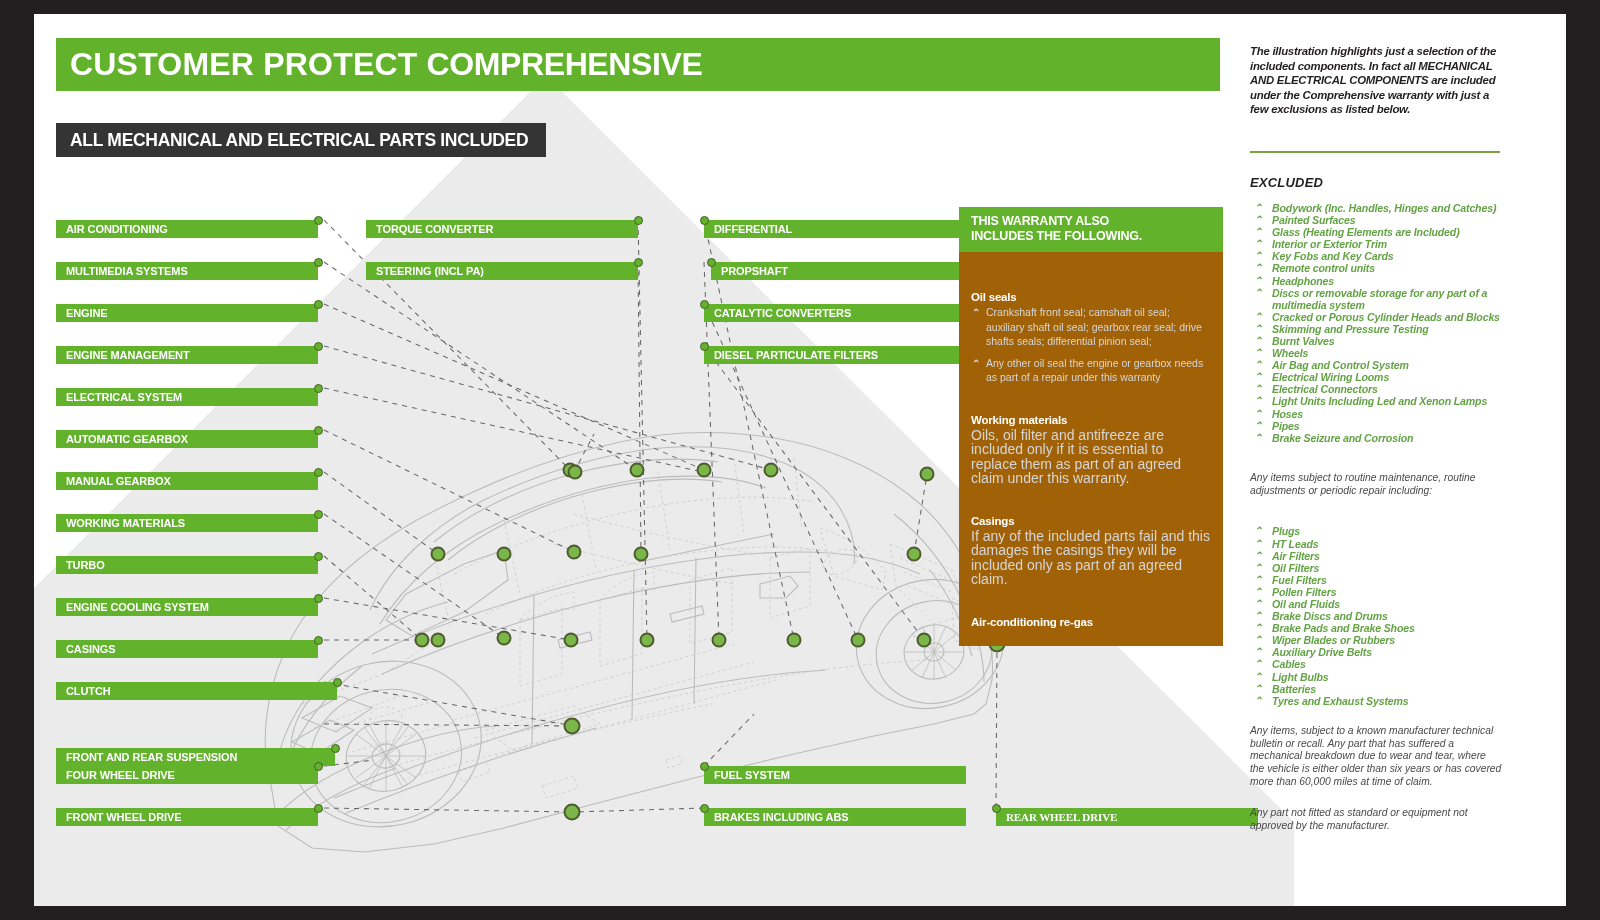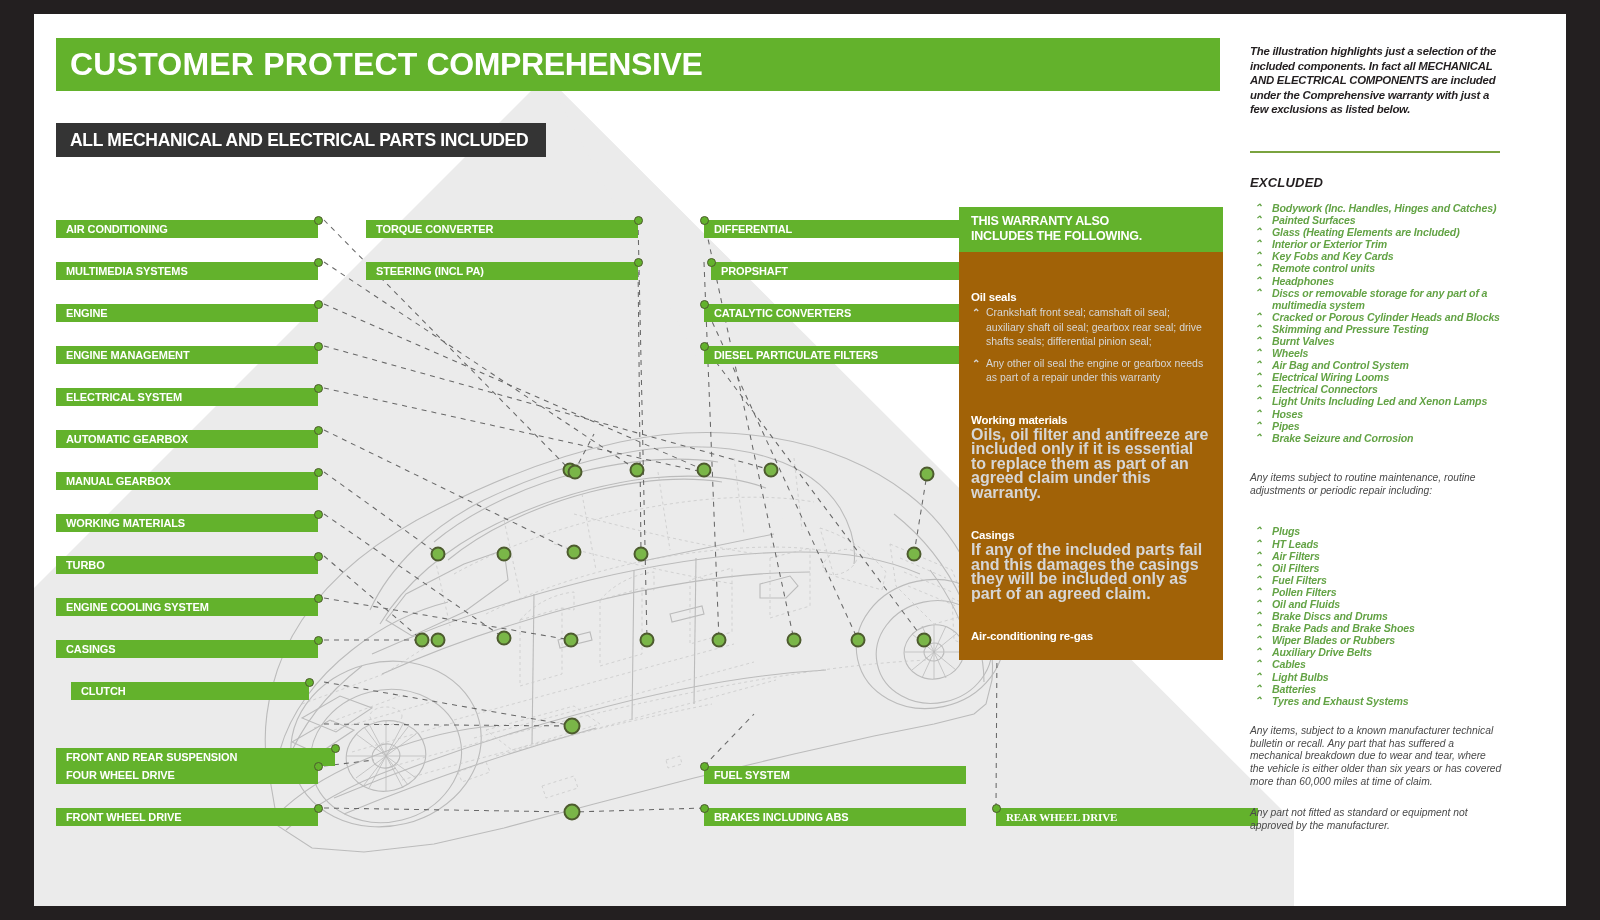--- a/index.html
+++ b/index.html
@@ -128,23 +128,22 @@
   .w-h {
     color: #ffffff;
     font-size: 11.5px;
     font-weight: bold;
     margin-bottom: 2px;
     letter-spacing: -0.2px;
     margin-top: 29px;
   }
   .w-p {
     color: #d6d6d6;
-    font-size: 16px;
+    font-size: 14px;
     line-height: 14.5px;
-    font-weight: bold;
   }
   .w-bullets { list-style: none; }
   .w-bullets li {
     position: relative;
     color: #d6d6d6;
     font-size: 10.5px;
     line-height: 14.5px;
     padding-left: 15px;
     margin-bottom: 7px;
   }
@@ -449,21 +448,21 @@
           <span class="dot"></span>
         </div>
         <div class="chip anchor-right" style="left:22px;top:584px;width:262px;">
           <span class="lbl">ENGINE COOLING SYSTEM</span>
           <span class="dot"></span>
         </div>
         <div class="chip anchor-right" style="left:22px;top:626px;width:262px;">
           <span class="lbl">CASINGS</span>
           <span class="dot"></span>
         </div>
-        <div class="chip anchor-right" style="left:37px;top:668px;width:238px;">
+        <div class="chip anchor-right" style="left:22px;top:668px;width:281px;">
           <span class="lbl">CLUTCH</span>
           <span class="dot"></span>
         </div>
         <div class="chip anchor-right" style="left:22px;top:734px;width:279px;">
           <span class="lbl">FRONT AND REAR SUSPENSION</span>
           <span class="dot"></span>
         </div>
         <div class="chip anchor-right" style="left:22px;top:752px;width:262px;">
           <span class="lbl">FOUR WHEEL DRIVE</span>
           <span class="dot"></span>

